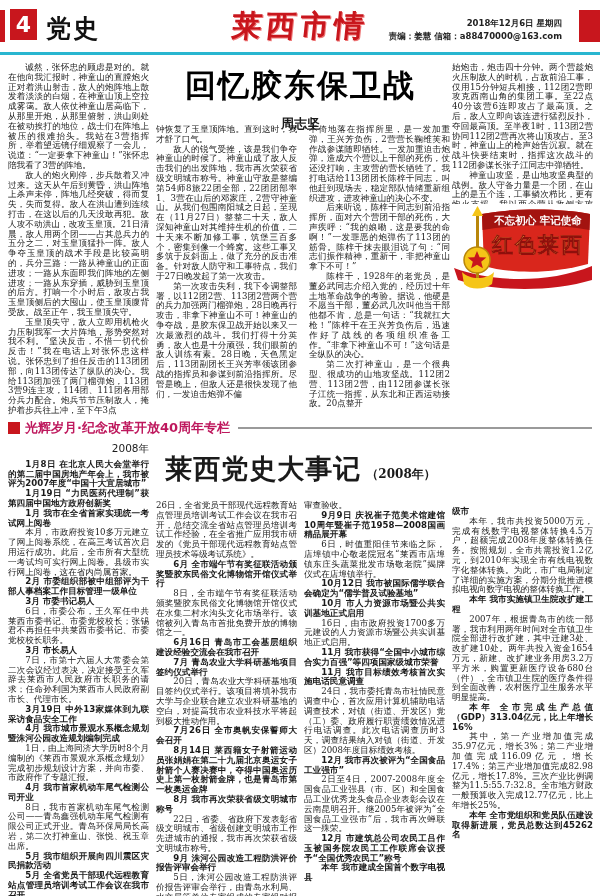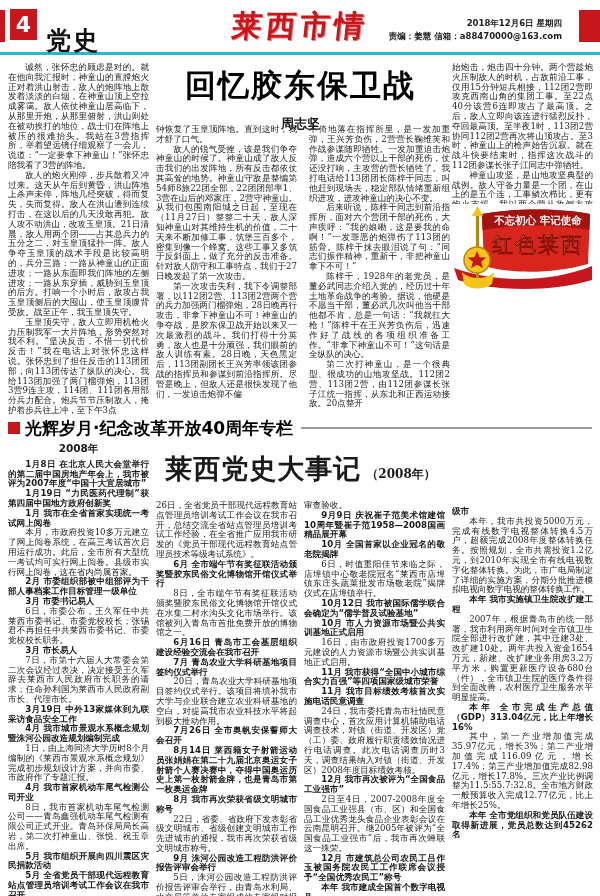--- a/index.html
+++ b/index.html
@@ -4,21 +4,21 @@
 <style>
   html,body{margin:0;padding:0;background:#f2f2f2;}
   .page{position:relative;width:600px;height:896px;background:#ffffff;margin:0 auto;
         font-family:"DejaVu Serif","Liberation Serif",serif;color:#1a1a1a;overflow:hidden;}
   
   .hdr{position:relative;height:40px;margin:8px 8px 0 8px;}
   .hdr-redsliver{position:absolute;left:-8px;top:2px;width:5px;height:32px;background:#c8161d;}
   .pagenum{position:absolute;left:2px;top:1px;width:27px;height:31px;background:#c8161d;color:#fff;
            font-family:"DejaVu Sans","Liberation Sans",sans-serif;font-weight:700;font-size:22px;
            display:flex;align-items:center;justify-content:center;}
-  .section-name{position:absolute;left:38px;top:16px;font-family:"DejaVu Sans","Liberation Sans",sans-serif;
+  .section-name{position:absolute;left:38px;top:4px;font-family:"DejaVu Sans","Liberation Sans",sans-serif;
            font-weight:700;font-size:25px;letter-spacing:2px;color:#111;}
   .masthead{position:absolute;left:50%;top:-2px;transform:translateX(-50%) skewX(-6deg);
            color:#c8161d;font-weight:700;font-size:30px;letter-spacing:4px;
            font-family:"DejaVu Serif","Liberation Serif",serif;text-shadow:1px 1px 0 #e77;}
   .dateblock{position:absolute;right:30px;top:3px;text-align:right;
            font-family:"DejaVu Sans","Liberation Sans",sans-serif;font-weight:700;
            font-size:8.5px;line-height:13px;color:#222;margin-top:6px;}
   .hdr-redright{position:absolute;right:-8px;top:2px;width:21px;height:32px;background:#c8161d;}
   .cyan-rule{height:3px;background:#29b6d0;margin:4px 0 0 0;}
   
@@ -41,27 +41,27 @@
   .mid-cols{display:flex;gap:12px;flex:1;}
   .mid-cols .col{height:290px;}
   .col4-wrap{width:141px;flex:0 0 141px;display:flex;flex-direction:column;}
   .col4-text{height:262px;}
   
   .flag-box{width:141px;height:88px;margin-top:2px;}
   
   .divider{display:flex;align-items:center;margin:4px 8px 0 8px;height:18px;}
   .divider .sq{width:12px;height:12px;background:#c8161d;flex:0 0 12px;margin-right:5px;}
   .divider .dtext{font-family:"DejaVu Sans","Liberation Sans",sans-serif;font-weight:700;
-                  font-size:17px;white-space:nowrap;color:#000000;}
+                  font-size:13px;white-space:nowrap;color:#be185d;}
   .divider .dline{flex:1;height:2px;background:#9a9a9a;margin-left:8px;}
   
   .bottom-section{margin-top:4px;}
   .bot-col{height:466px;}
-  .year-label{text-align:center;font-family:"DejaVu Sans","Liberation Sans",sans-serif;
-              font-weight:700;font-size:10.5px;margin:3px 0 6px 0;}
+  .year-label{text-align:right;font-family:"DejaVu Sans","Liberation Sans",sans-serif;
+              font-weight:400;font-size:10.5px;margin:3px 0 6px 0;}
   .bot-titleblock{height:60px;text-align:center;padding-top:10px;box-sizing:border-box;}
   .bot-title{font-size:27px;font-weight:700;letter-spacing:1px;display:inline;
              font-family:"DejaVu Serif","Liberation Serif",serif;}
   .bot-title-suffix{font-size:12px;font-weight:700;display:inline;}
   .bot-mid-cols{display:flex;gap:7px;}
   .bot-mid-cols .col{height:402px;}
   .bot-col4{height:466px;padding-top:66px;box-sizing:border-box;}
 </style>
 </head>
 <body>
@@ -89,21 +89,21 @@
       </div>
 
     <div class="mid-wrap">
       <div class="art-titleblock">
         <div class="art-title">回忆胶东保卫战</div>
         <div class="art-author">周志坚</div>
       </div>
       <div class="mid-cols">
         <div class="col">
             <p class="t-pc">钟恢复了玉皇顶阵地。直到这时，我才舒了口气。</p>
-            <p class="t-p">敌人的锐气受挫，该是我们争夺神童山的时候了。神童山成了敌人反击我们的出发阵地，所有反击都依仗其高耸的地势。神童山守敌是整编第54师8旅22团全部，22团团部率1、3营在山后的邓家庄，2营守神童山。从我们包围南阳城之日起，至现在（11月27日）整整二十天，敌人深知神童山对其维持生机的价值，二十天来不断加修工事，筑堡三百多个，密集到像一个蜂窝。这些工事又多筑于反斜面上，做了充分的反击准备。针对敌人防守和工事特点，我们于27日晚发起了第一次攻击。</p>
+            <p class="t-p">敌人的锐气受挫，该是我们争夺神童山的时候了。神童山成了敌人反击我们的出发阵地，我市再次荣获省级文明城市称号。神童山守敌是整编第54师8旅22团全部，22团团部率1、3营在山后的邓家庄，2营守神童山。从我们包围南阳城之日起，至现在（11月27日）整整二十天，敌人深知神童山对其维持生机的价值，二十天来不断加修工事，筑堡三百多个，密集到像一个蜂窝。这些工事又多筑于反斜面上，做了充分的反击准备。针对敌人防守和工事特点，我们于27日晚发起了第一次攻击。</p>
             <p class="t-p">第一次攻击失利，我下令调整部署，以112团2营、113团2营两个营的兵力加强两门榴弹炮，28日晚再行攻击，非拿下神童山不可！神童山的争夺战，是胶东保卫战开始以来又一次最激烈的战斗。我们打得十分英勇，敌人也是十分顽强，我们眼前的敌人训练有素。28日晚，天色黑定后，113团副团长王兴芳率领该团参战的指挥员和参谋到前沿指挥所。尽管是晚上，但敌人还是很快发现了他们，一发迫击炮弹不偏</p>
           </div>
         <div class="col">
             <p class="t-pc">不倚地落在指挥所里，是一发加重弹，王兴芳负伤，2营营长鞠维芙和作战参谋随即牺牲。一发加重迫击炮弹，造成六个营以上干部的死伤，仗还没打响，主攻营的营长牺牲了。我打电话给113团团长陈梓干同志，叫他赶到现场去，稳定部队情绪重新组织进攻，进攻神童山的决心不变。</p>
             <p class="t-p">后来听说，陈梓干同志到前沿指挥所，面对六个营团干部的死伤，大声疾呼：“我的娘嘞，这是要我的命啊！”一发罪恶的炮弹伤了113团的筋骨。陈梓干抹去眼泪说了句：“同志们振作精神，重新干，非把神童山拿下不可！”</p>
             <p class="t-p">陈梓干，1928年的老党员，是董必武同志介绍入党的，经历过十年土地革命战争的考验。据说，他硬是不愿当干部，董必武几次叫他当干部他都不肯，总是一句话：“我就扛大枪！”陈梓干在王兴芳负伤后，迅速作好了战线的各项组织准备工作。“非拿下神童山不可！”这句话是全纵队的决心。</p>
             <p class="t-p">第二次打神童山，是一个很典型、很成功的山地攻坚战。112团2营、113团2营，由112团参谋长张子江统一指挥，从东北和正西运动接敌。20点整开</p>
           </div>
       </div>
     </div>
@@ -180,21 +180,20 @@
             <p class="t-h">7月26日 全市奥帆安保誓师大会召开</p>
             <p class="t-h">8月14日 莱西籍女子射箭运动员张娟娟在第二十九届北京奥运女子射箭个人赛决赛中，夺得中国奥运历史上第一枚射箭金牌，也是青岛市第一枚奥运金牌</p>
             <p class="t-h">8月 我市再次荣获省级文明城市称号</p>
             <p class="t-p">22日，省委、省政府下发表彰省级文明城市、省级创建文明城市工作先进城市的通报，我市再次荣获省级文明城市称号。</p>
             <p class="t-h">9月 洙河公园改造工程防洪评价报告评审会举行</p>
             <p class="t-p">5日，洙河公园改造工程防洪评价报告评审会举行，由青岛水利局、水文局等单位专家组成的专家组对报告进行了</p>
           </div>
         <div class="col">
             <p class="t-pc">审查验收。</p>
             <p class="t-h">9月9日 庆祝崔子范美术馆建馆10周年暨崔子范1958—2008国画精品展开幕</p>
-            <p class="t-h">10月 全国首家以企业冠名的敬老院揭牌</p>
             <p class="t-p">6日，时值重阳佳节来临之际，店埠镇中心敬老院冠名“莱西市店埠镇东庄头蔬菜批发市场敬老院”揭牌仪式在店埠镇举行。</p>
             <p class="t-h">10月12日 我市被国际儒学联合会确定为“儒学普及试验基地”</p>
             <p class="t-h">10月 市人力资源市场暨公共实训基地正式启用</p>
             <p class="t-p">16日，由市政府投资1700多万元建设的人力资源市场暨公共实训基地正式启用。</p>
             <p class="t-h">11月 我市获得“全国中小城市综合实力百强”等四项国家级城市荣誉</p>
             <p class="t-h">11月 我市目标绩效考核首次实施电话民意调查</p>
             <p class="t-p">24日，我市委托青岛市社情民意调查中心，首次应用计算机辅助电话调查技术，对镇（街道、开发区）党（工）委、政府履行职责绩效情况进行电话调查。此次电话调查历时3天，调查结果纳入对镇（街道、开发区）2008年度目标绩效考核。</p>
             <p class="t-h">12月 我市再次被评为“全国食品工业强市”</p>
             <p class="t-p">2日至4日，2007-2008年度全国食品工业强县（市、区）和全国食品工业优秀龙头食品企业表彰会议在云南昆明召开。继2005年被评为“全国食品工业强市”后，我市再次蝉联这一殊荣。</p>
             <p class="t-h">12月 市建筑总公司农民工吕作玉被国务院农民工工作联席会议授予“全国优秀农民工”称号</p>

